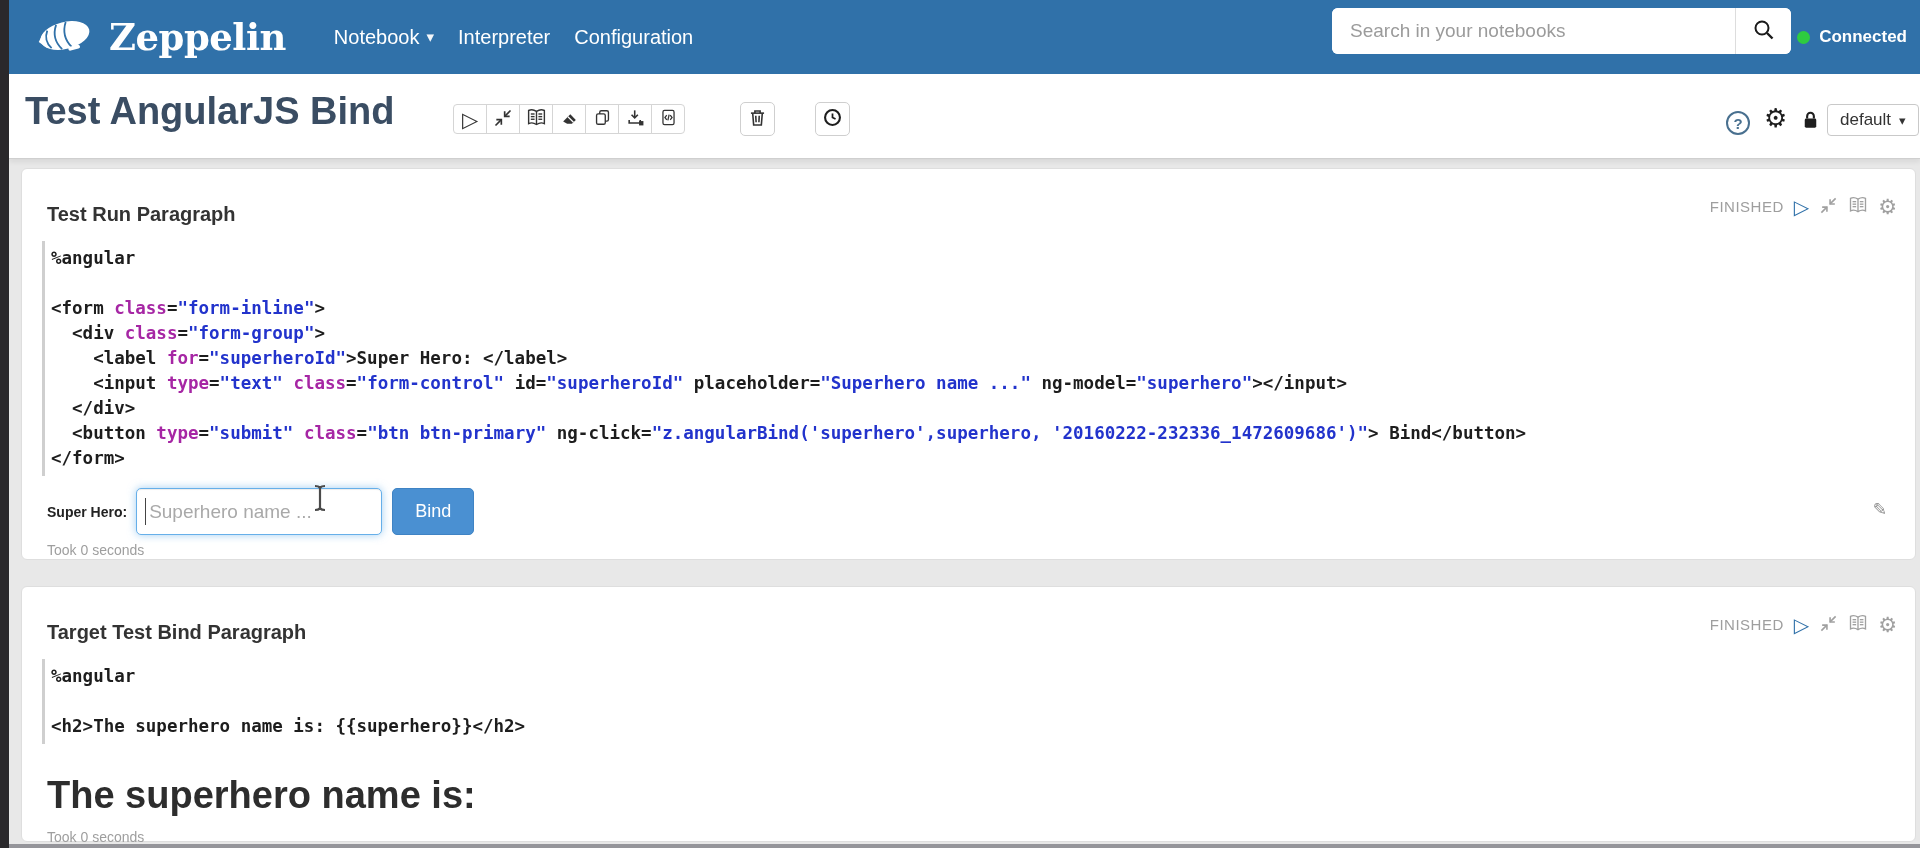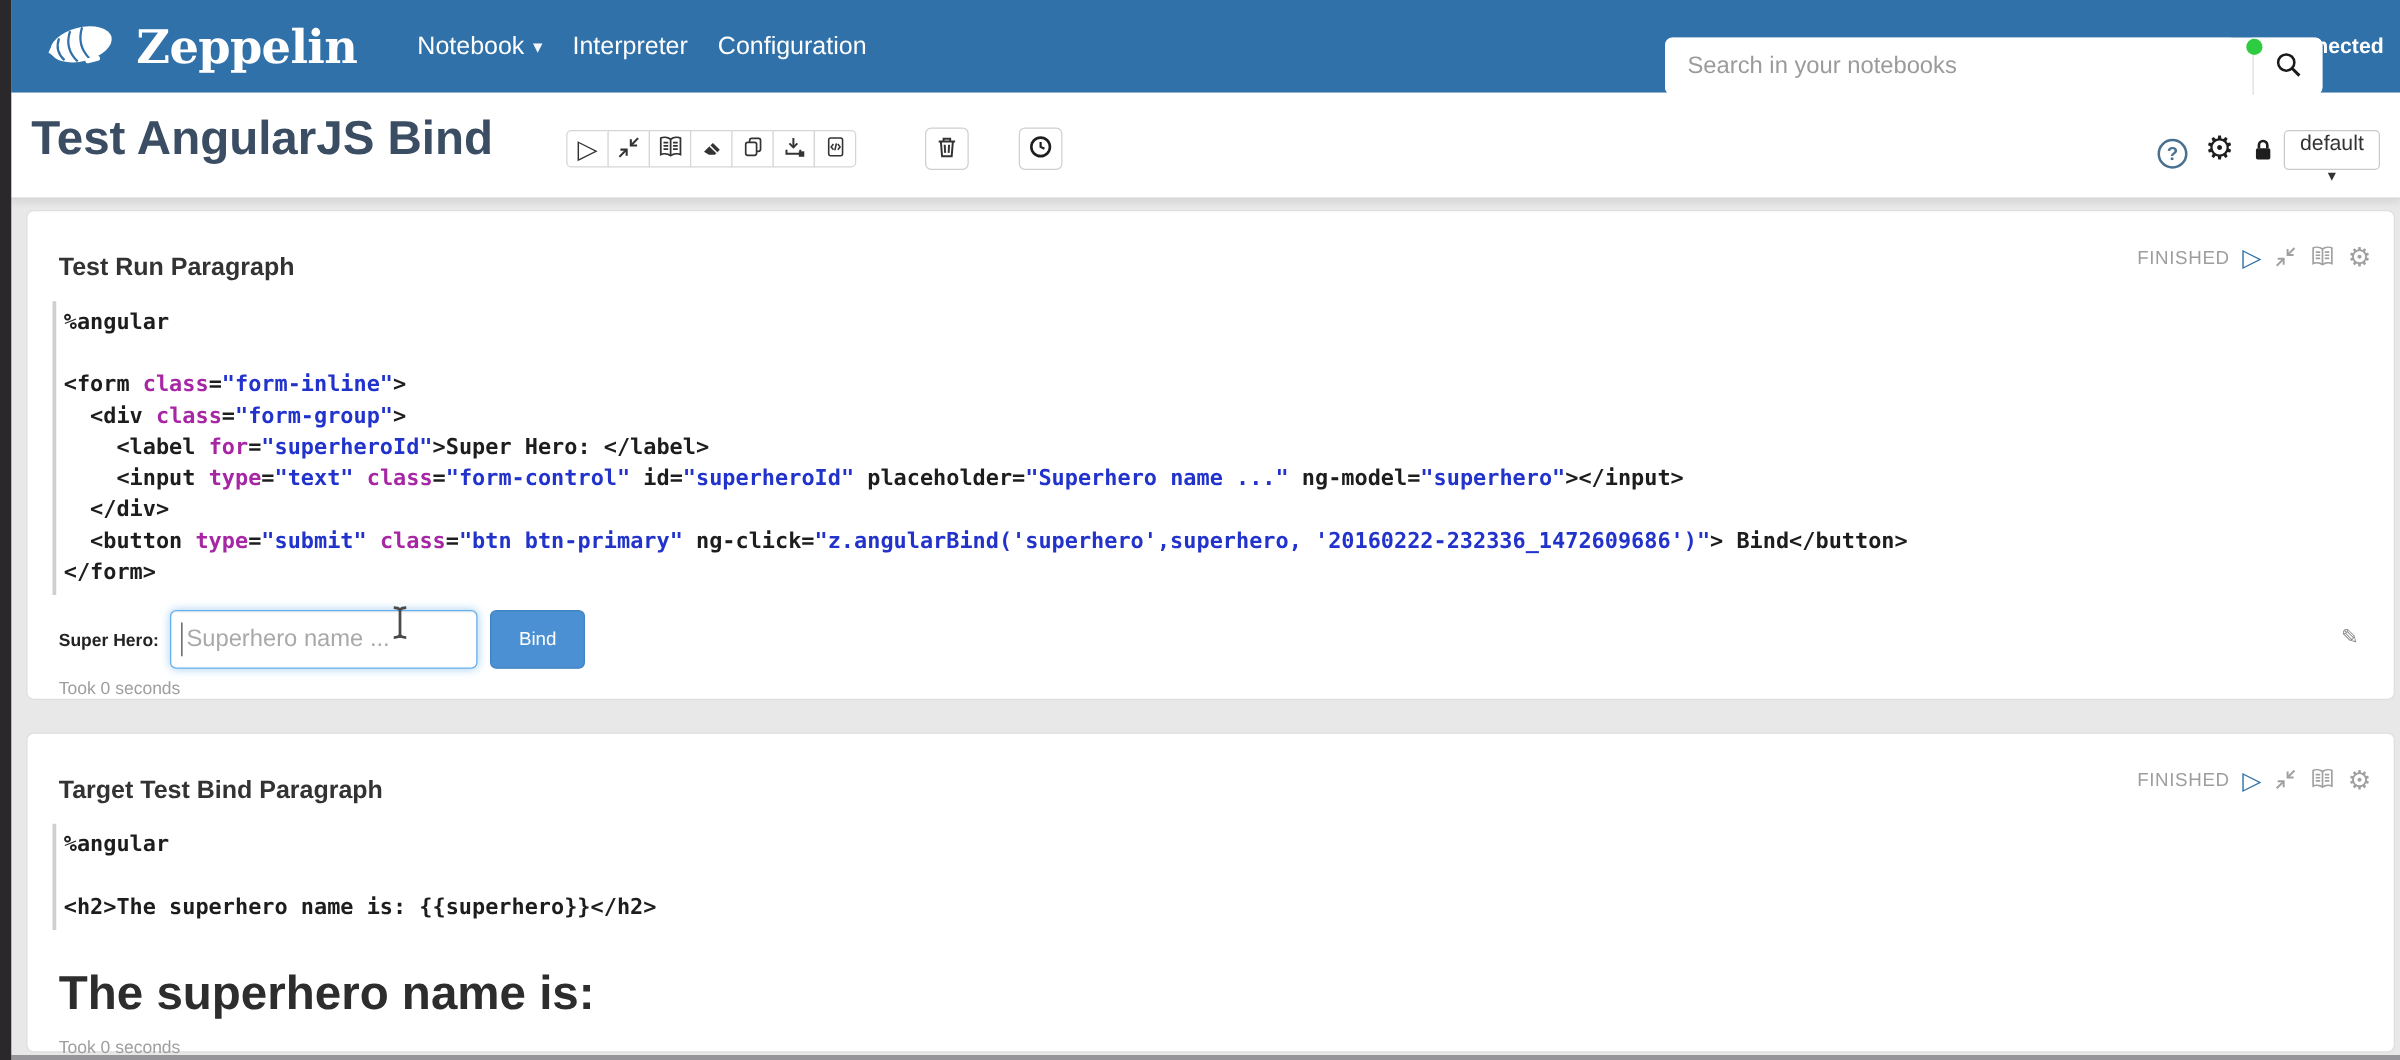--- a/index.html
+++ b/index.html
@@ -14,21 +14,21 @@
   .bottom-strip{position:absolute;left:9px;right:0;bottom:0;height:4px;background:#95959a;z-index:55;}
 
   
   .navbar{position:absolute;left:9px;right:0;top:0;height:74px;background:var(--navbar-bg,#3071a9);
           display:flex;align-items:center;z-index:40;}
   .logo{display:flex;align-items:center;margin-left:26px;}
   .logo-text{font-family:"DejaVu Serif",serif;font-weight:bold;font-size:37px;color:#fff;margin-left:12px;letter-spacing:-.5px;}
   .nav-items{display:flex;align-items:center;margin-left:48px;gap:24px;}
   .nav-item{color:#fff;font-size:20px;cursor:pointer;display:flex;align-items:center;}
   .nav-caret{font-size:15px;margin-left:7px;opacity:.95;}
-  .search-group{position:absolute;left:1323px;top:30px;width:526px;height:46px;background:#fff;
+  .search-group{position:absolute;left:1323px;top:8px;width:459px;height:46px;background:#fff;
                 border-radius:6px;display:flex;overflow:hidden;gap:17px;}
   .search-input{flex:1;border:none;outline:none;padding:0 18px;font-size:19px;color:#333;
                 font-family:"Liberation Sans",sans-serif;}
   .search-input::placeholder{color:#9b9b9b;}
   .search-btn{width:56px;border:none;border-left:1px solid #ddd;background:#fff;display:flex;
               align-items:center;justify-content:center;cursor:pointer;}
   .connected{position:absolute;right:13px;top:0;height:74px;display:flex;align-items:center;gap:9px;}
   .conn-dot{width:13px;height:13px;border-radius:50%;background:var(--connected-green,#2ecc40);}
   .conn-label{color:#fff;font-size:17px;font-weight:bold;}
 
@@ -43,21 +43,21 @@
   .tb-btn:last-child{border-radius:0 4px 4px 0;}
   .lone-btn{position:absolute;top:28px;width:35px;height:34px;border:1px solid #cfcfcf;background:#fff;
             border-radius:5px;display:flex;align-items:center;justify-content:center;color:#333;cursor:pointer;padding:0;}
   .glyph-play{font-size:21px;line-height:1;color:#333;}
   .help-btn{position:absolute;left:1717px;top:37px;width:24px;height:24px;border:2px solid #49708f;border-radius:50%;
             background:#fff;color:#49708f;font-size:15px;font-weight:bold;display:flex;align-items:center;justify-content:center;cursor:pointer;padding:0;}
   .gear-btn{position:absolute;left:1755px;top:31px;background:none;border:none;font-size:26px;color:#1e1e1e;cursor:pointer;padding:0;line-height:1;}
   .lock-btn{position:absolute;left:1790px;top:34px;background:none;border:none;cursor:pointer;padding:0;}
   .default-btn{position:absolute;left:1818px;top:30px;height:32px;padding:0 12px;background:#fff;
                border:1px solid #c9c9c9;border-radius:4px;font-size:17px;color:#333;cursor:pointer;
-               display:flex;align-items:center;gap:8px;font-family:"Liberation Sans",sans-serif;flex-direction:column;}
+               display:flex;align-items:center;gap:8px;font-family:"Liberation Sans",sans-serif;}
   .default-caret{font-size:13px;color:#333;}
 
   
   .card{position:absolute;left:21px;width:1895px;background:#fff;border:1px solid #dedede;border-radius:6px;
         box-sizing:border-box;padding:0 16px 0 20px;}
   .card-1{top:168px;height:392px;}
   .card-2{top:586px;height:256px;}
   .p-title{margin:0;padding-top:34px;margin-left:5px;font-size:20px;font-weight:bold;color:#333;cursor:text;}
   .status-row{position:absolute;top:26px;right:18px;display:flex;align-items:center;gap:10px;}
   .status-label{color:#9e9e9e;font-size:15px;letter-spacing:.5px;}
@@ -73,21 +73,21 @@
 
   .form-row{margin-top:12px;margin-left:5px;display:flex;align-items:center;}
   .form-label{font-size:14px;font-weight:bold;color:#222;}
   .input-wrap{position:relative;margin-left:9px;}
   .hero-input{box-sizing:border-box;width:246px;height:47px;border:1px solid #66afe9;border-radius:5px;
               box-shadow:inset 0 1px 1px rgba(0,0,0,.075),0 0 8px rgba(102,175,233,.6);
               font-size:19px;padding:0 12px;color:#333;outline:none;font-family:"Liberation Sans",sans-serif;}
   .hero-input::placeholder{color:#a9a9a9;}
   .input-caret{position:absolute;left:9px;top:10px;width:1px;height:27px;background:#444;}
   .bind-btn{margin-left:10px;height:47px;padding:0 22px;background:var(--bind-button,#4a90d2);color:#fff;
-            font-size:15px;border:1px solid #3f83c4;border-radius:5px;cursor:pointer;font-family:"Liberation Sans",sans-serif;}
+            font-size:18px;border:1px solid #3f83c4;border-radius:5px;cursor:pointer;font-family:"Liberation Sans",sans-serif;}
   .took{margin-top:7px;margin-left:5px;color:#9e9e9e;font-size:14px;}
   .card-2 .took{margin-top:12px;}
   .output-heading{margin:30px 0 0 5px;font-size:38px;font-weight:bold;color:#2d2d2d;}
 
   .pencil{position:absolute;right:28px;top:330px;color:#8a8a8a;font-size:17px;cursor:pointer;background:none;border:none;padding:0;}
 
   .ibeam{position:absolute;left:312px;top:484px;z-index:70;pointer-events:none;}
 </style>
 </head>
 <body>

